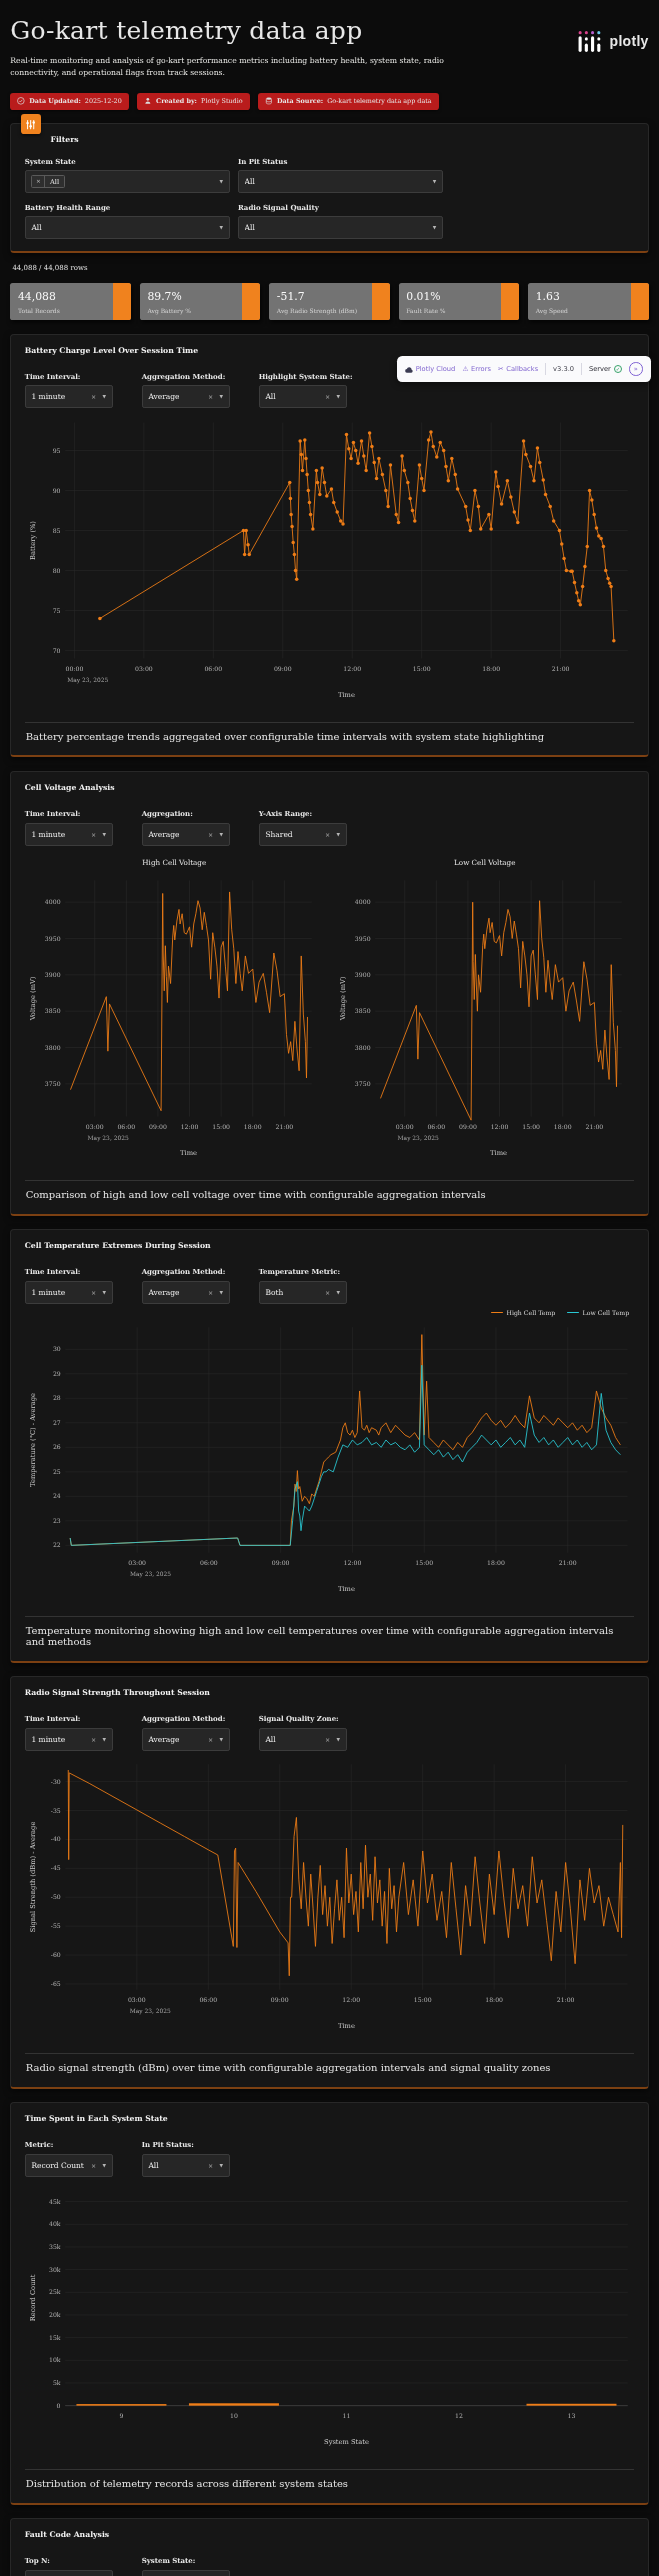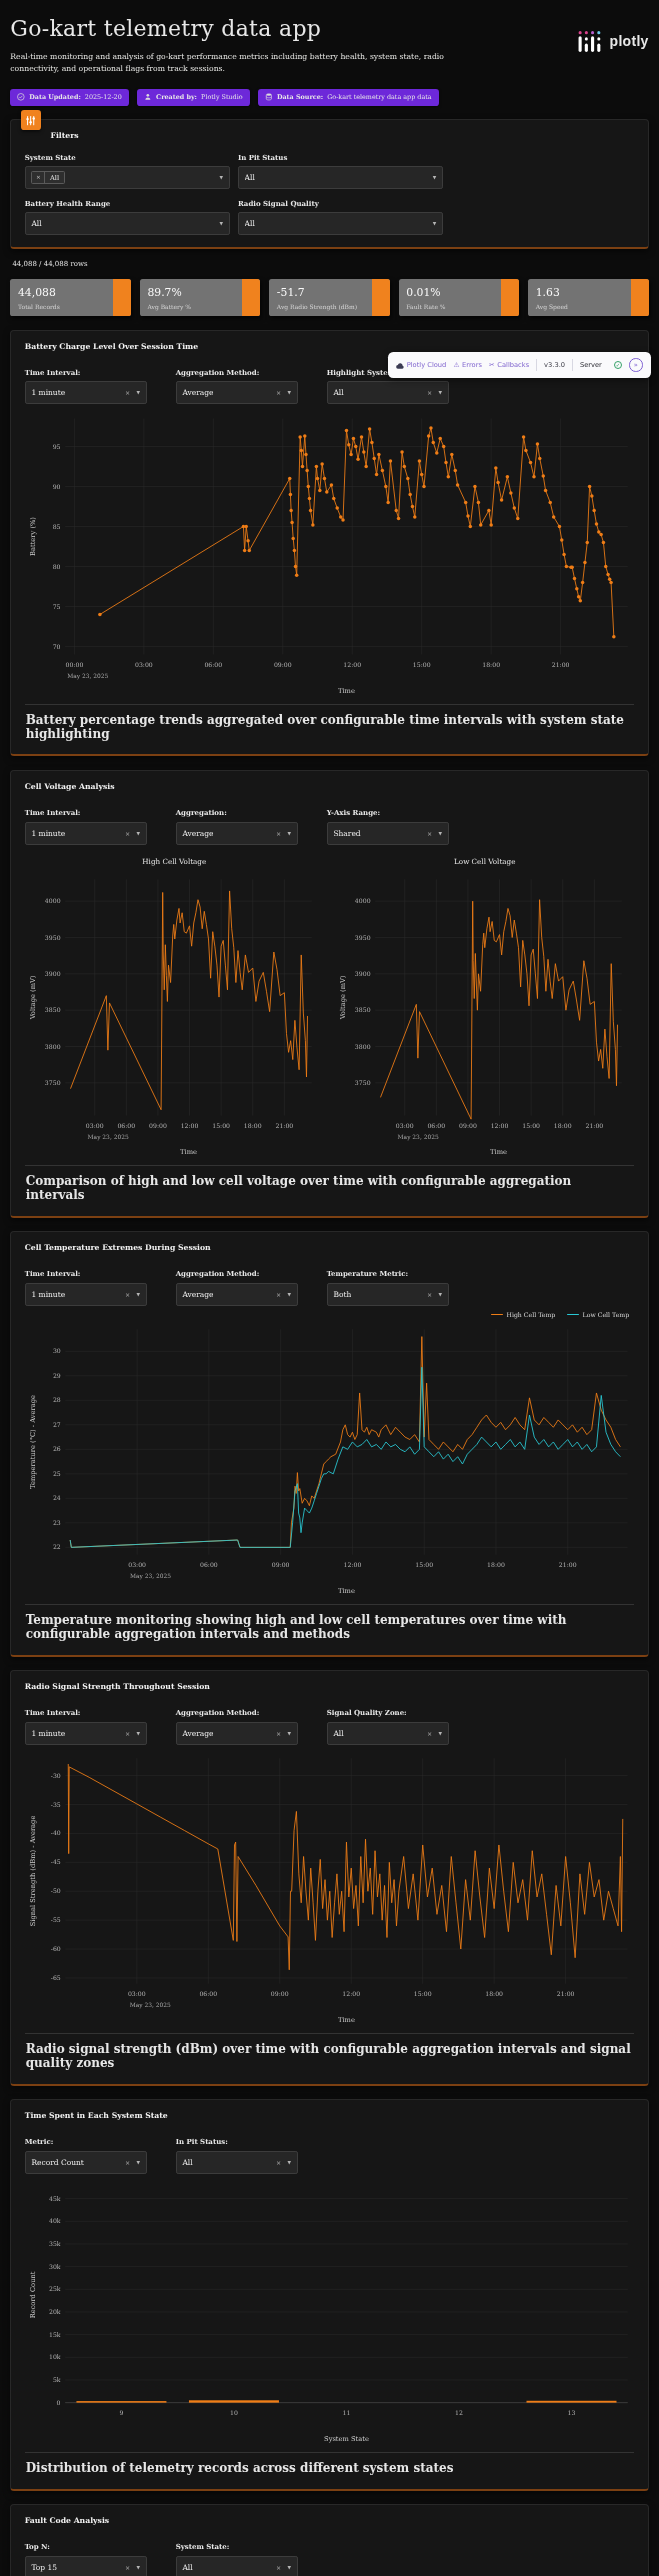--- a/index.html
+++ b/index.html
@@ -8,49 +8,49 @@
     --txt:#e8e8e8; --muted:#b9b9b9; --grid:#2c2c2c;
     --dd-bg:#262626; --dd-border:#3c3c3c;
   }
   *{box-sizing:border-box}
   body{margin:0;background:var(--bg);color:var(--txt);
        font-family:"DejaVu Serif","Liberation Serif",serif;}
   .page{width:659px;margin:0 auto;padding:12.4px 10.3px 17.5px;position:relative}
 
   
   .hdr{display:flex;justify-content:space-between;align-items:flex-start}
-  .hdr h1{font-size:22px;font-weight:400;margin:4.1px 0 9.3px;letter-spacing:0.3px}
+  .hdr h1{font-size:25px;font-weight:400;margin:4.1px 0 9.3px;letter-spacing:0.3px}
   .hdr .sub{font-size:7.7px;line-height:1.65;color:#e6e6e3;max-width:453px;margin:0 0 12.4px}
   .badges{display:flex;gap:8.2px}
-  .badge{display:inline-flex;align-items:flex-end;gap:4.1px;background:#6d28d9;border-radius:3.1px;
+  .badge{display:inline-flex;align-items:flex-end;gap:4.1px;background:#b91c1c;border-radius:3.1px;
          padding:4.6px 7.2px;font-size:6.4px;box-shadow:0 1px 2.6px rgba(0,0,0,.55)}
   .badge b{font-weight:700}
   .badge .bicon{display:inline-flex}
   .logo{margin-top:17.5px;display:flex;align-items:center;gap:5.2px}
 
   
   .card{position:relative;background:var(--card);border:0.5px solid var(--card-border);
         border-bottom:2.1px solid var(--card-accent);border-radius:4.1px;
         padding:11.3px 13.4px;margin-top:13.4px;box-shadow:0 2.6px 6.2px rgba(0,0,0,.5)}
   .card-title{font-size:7.7px;font-weight:700;color:#f2f2f2}
-  .card-footer{border-top:0.5px solid #333;margin-top:5px;padding:8.2px 1px 2.1px;
-               font-size:12px;font-weight:700;color:#e6e6e6}
+  .card-footer{border-top:0.5px solid #333;margin-top:19px;padding:8.2px 1px 2.1px;
+               font-size:10px;font-weight:400;color:#e6e6e6}
 
   
   .filters-head{display:flex;align-items:flex-start;gap:9.3px}
   .filters-icon{width:20.6px;height:20.6px;background:var(--accent);border-radius:3.1px;
                 display:flex;align-items:center;justify-content:center;margin:-21.6px 0 0 -4.1px;
                 box-shadow:0 1.5px 3.1px rgba(0,0,0,.5)}
   .filters .ctrls{display:flex;flex-wrap:wrap;gap:9.3px 8.2px;margin-top:12.4px}
   .filters .ctrl{width:205px}
   .filters .dd{width:205px}
 
   .ctrls{display:flex;gap:29px;margin-top:17px}
   .ctrl-label{font-size:7px;font-weight:700;margin-bottom:4.6px}
-  .dd{width:122px;height:23px;background:var(--dd-bg);border:0.5px solid var(--dd-border);
+  .dd{width:88px;height:23px;background:var(--dd-bg);border:0.5px solid var(--dd-border);
       border-radius:2.1px;display:flex;align-items:center;padding:0 5.7px;font-size:7.5px;
       color:#eee;cursor:pointer}
   .dd-value{white-space:nowrap;overflow:hidden;text-overflow:ellipsis}
   .dd-x{margin-left:auto;color:#a9a9a9;font-size:6.2px;padding:0 2.1px}
   .dd-caret{color:#b5b5b5;font-size:4.6px;margin-left:4.1px}
   .chip{display:inline-flex;align-items:stretch;border:0.5px solid #5a5a5a;border-radius:1.5px;
         overflow:hidden;font-size:6.7px;background:#2e2e2e}
   .chip .cx{padding:1.5px 3.6px;border-right:0.5px solid #5a5a5a;color:#cfcfcf;font-size:5.7px}
   .chip .cv{padding:1.5px 4.6px}
 
@@ -65,21 +65,21 @@
   .kpi-label{font-size:6px;color:#d6d6d6;margin-top:3.6px}
 
   
   .debug{position:absolute;top:21.6px;right:-3.1px;background:#fafafc;border-radius:5.2px;
          display:flex;align-items:center;gap:7.2px;padding:6.2px 8.2px;z-index:6;
          box-shadow:0 2.1px 7.2px rgba(0,0,0,.45);font-size:6.7px;color:#5a5a6e;
          font-family:"DejaVu Sans","Liberation Sans",sans-serif}
   .debug .itm{color:#8166cf;display:flex;align-items:flex-end;gap:2.6px;cursor:pointer}
   .debug .sep{width:0.5px;height:11.3px;background:#d8d8e2}
   .debug .ver{color:#3c3c46}
-  .debug .srv{color:#2c2c34;display:flex;align-items:flex-end;gap:12px}
+  .debug .srv{color:#2c2c34;display:flex;align-items:flex-end;gap:3px}
   .debug .ok{width:8.2px;height:8.2px;border:0.8px solid #36a269;border-radius:50%;color:#36a269;
              font-size:5.2px;display:flex;align-items:center;justify-content:center}
   .debug .expand{width:13.4px;height:13.4px;border:1px solid #7d5fd3;border-radius:50%;color:#7d5fd3;
                  display:flex;align-items:center;justify-content:center;font-size:6.7px;cursor:pointer}
 
   
   .chart{margin-top:5.2px}
   svg text{font-family:"DejaVu Serif","Liberation Serif",serif}
   .dual{display:flex;gap:11.3px;margin-top:4.1px}
   .subchart{flex:1}

